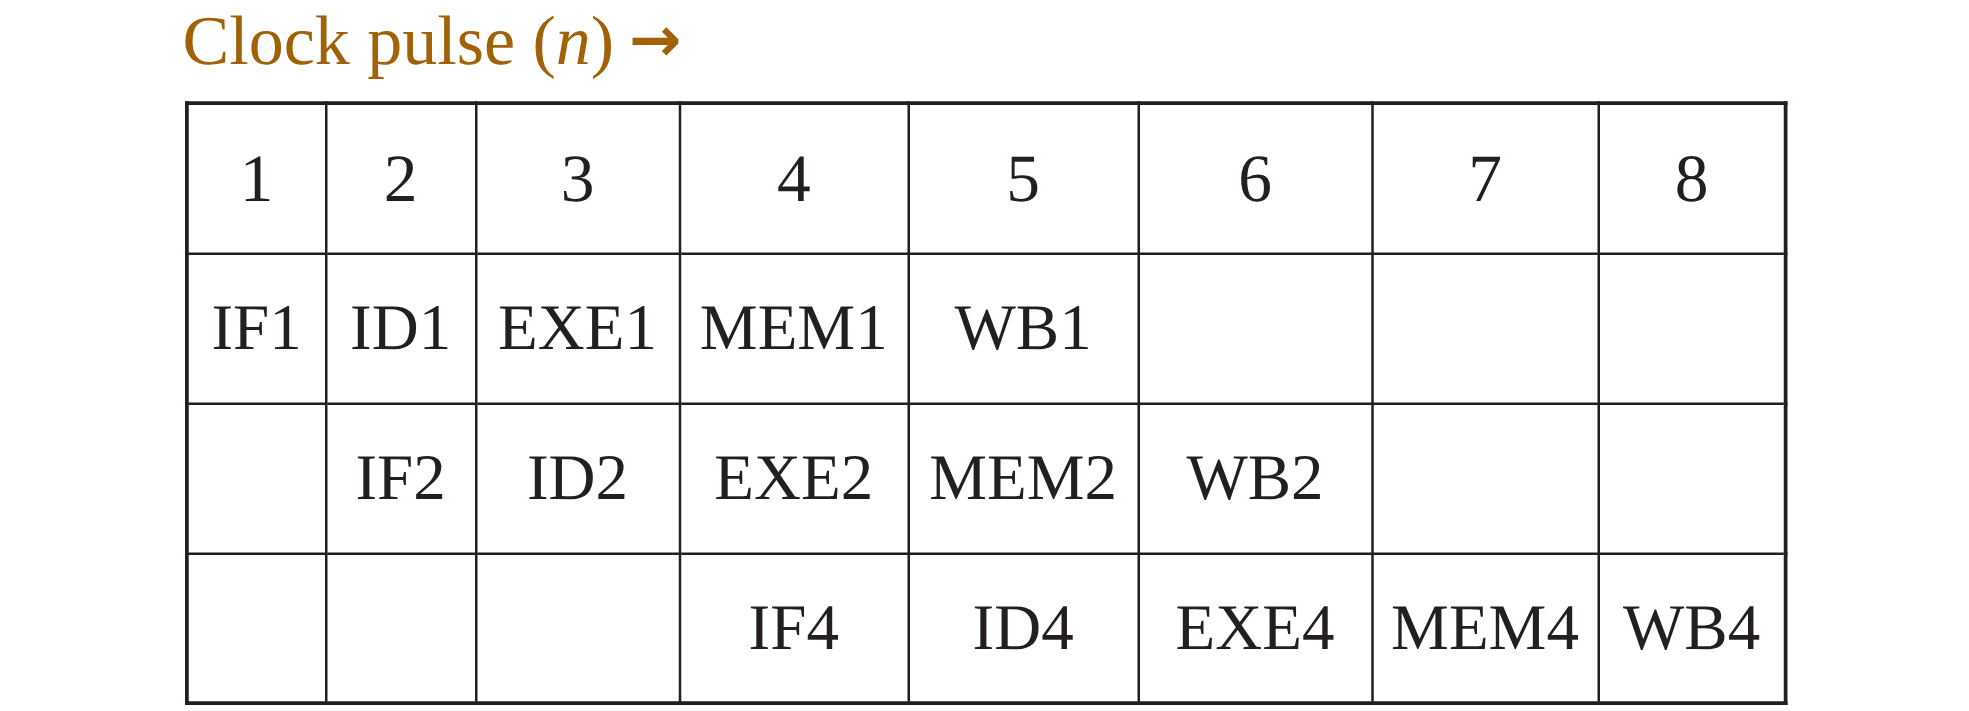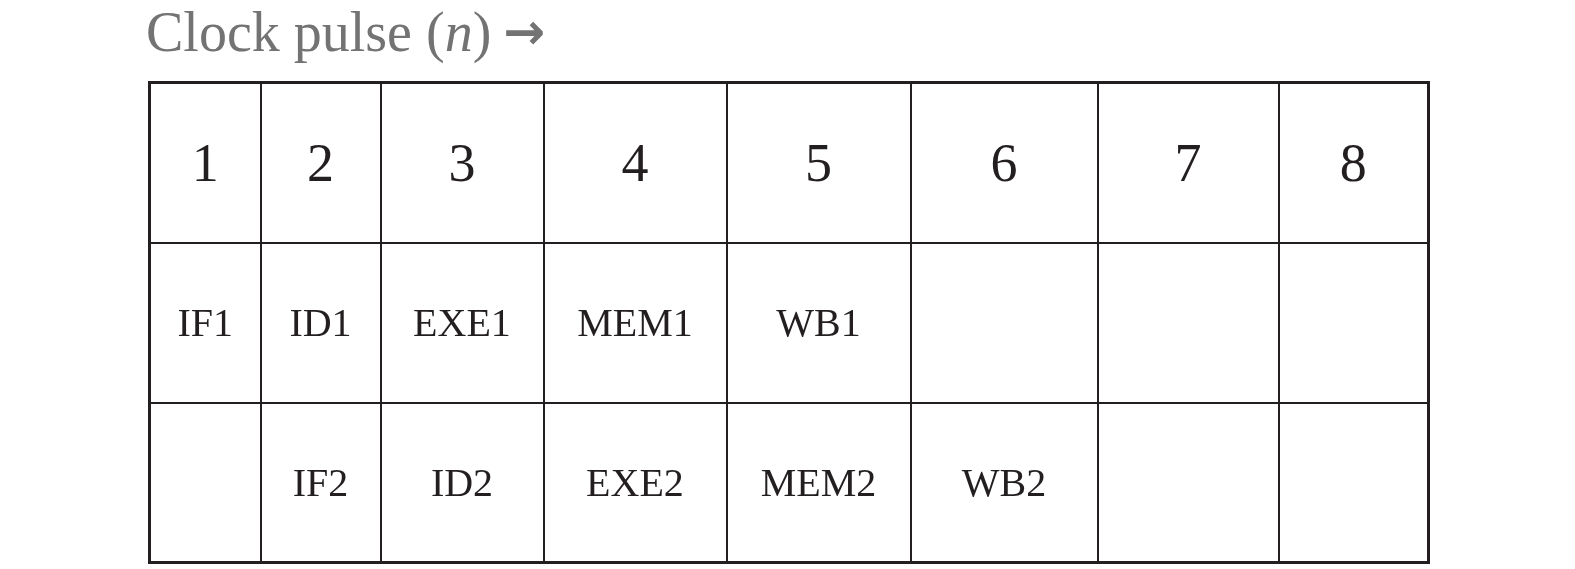--- a/index.html
+++ b/index.html
@@ -17,21 +17,21 @@
     background: #ffffff;
     color: #231f20;
     font-family: "Liberation Serif", "DejaVu Serif", serif;
   }
   .title {
     position: absolute;
     left: 146px;
     top: 2px;
     font-size: 56px;
     line-height: 60px;
-    color: #737373;
+    color: #a16207;
     white-space: nowrap;
   }
   .title .var {
     font-style: italic;
   }
   .title .arrow {
     font-family: "DejaVu Sans", "Liberation Sans", sans-serif;
     font-weight: bold;
     margin-left: 12px;
     font-size: 50px;
@@ -44,21 +44,21 @@
     width: 1279px;
     height: 483px;
     border-collapse: collapse;
     table-layout: fixed;
     border: 3px solid #231f20;
   }
   table.pipeline td {
     border: 2px solid #231f20;
     text-align: center;
     vertical-align: middle;
-    font-size: 40px;
+    font-size: 52px;
     color: #231f20;
     padding: 0;
     overflow: hidden;
     white-space: nowrap;
   }
   table.pipeline tr { height: 96px; }
   table.pipeline tr.hdr td { font-size: 54px; }
 </style>
 </head>
 <body>
@@ -102,16 +102,26 @@
       <tr>
         <td></td>
         <td>IF2</td>
         <td>ID2</td>
         <td>EXE2</td>
         <td>MEM2</td>
         <td>WB2</td>
         <td></td>
         <td></td>
       </tr>
+      <tr>
+        <td></td>
+        <td></td>
+        <td></td>
+        <td>IF4</td>
+        <td>ID4</td>
+        <td>EXE4</td>
+        <td>MEM4</td>
+        <td>WB4</td>
+      </tr>
     </tbody>
   </table>
 
 </div>
 
 </body></html>

